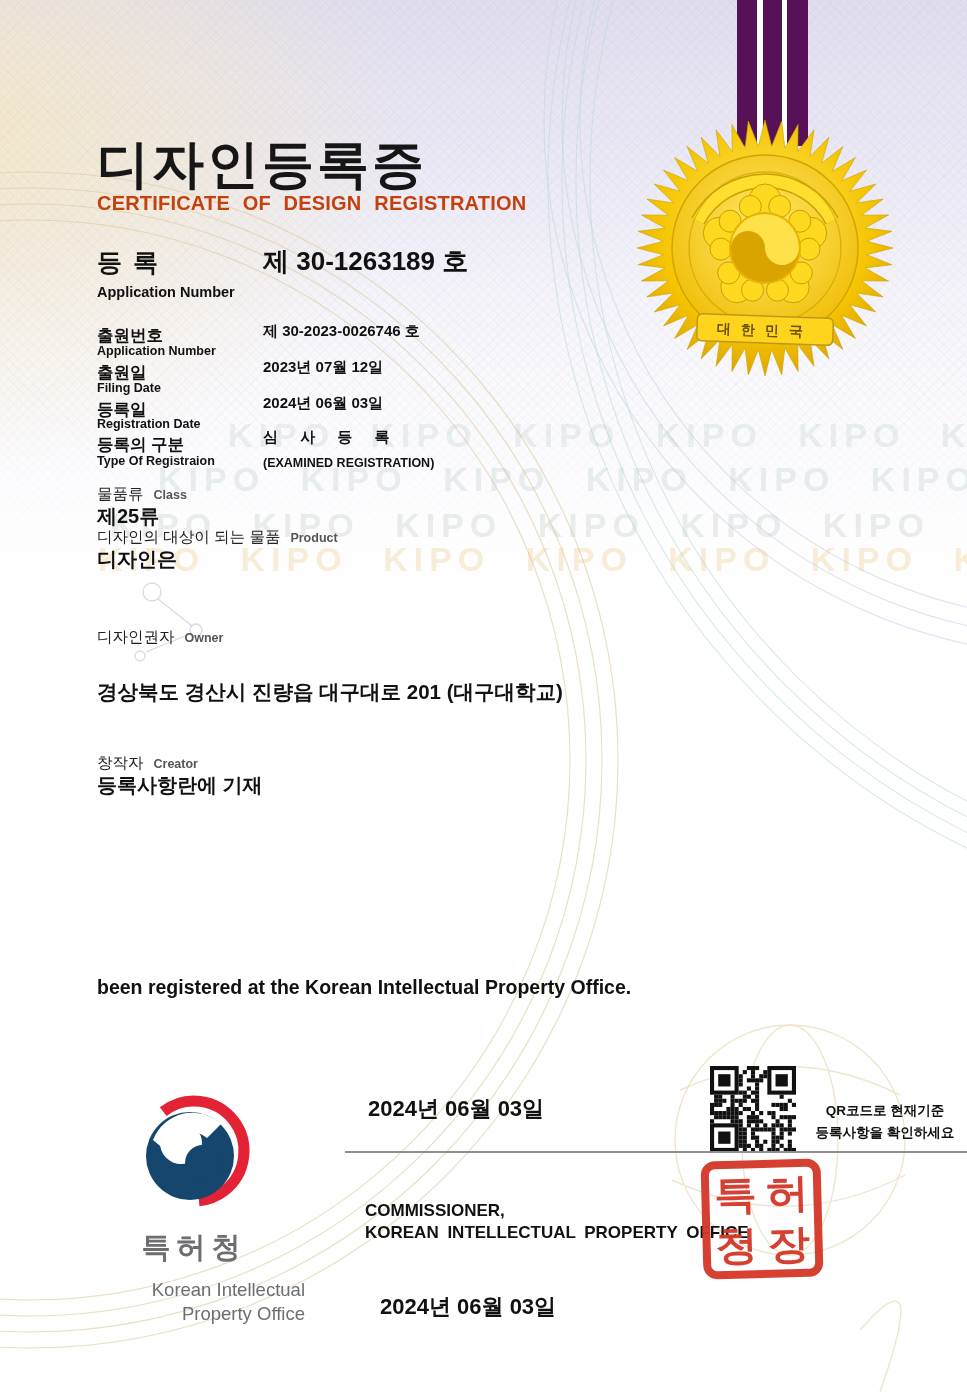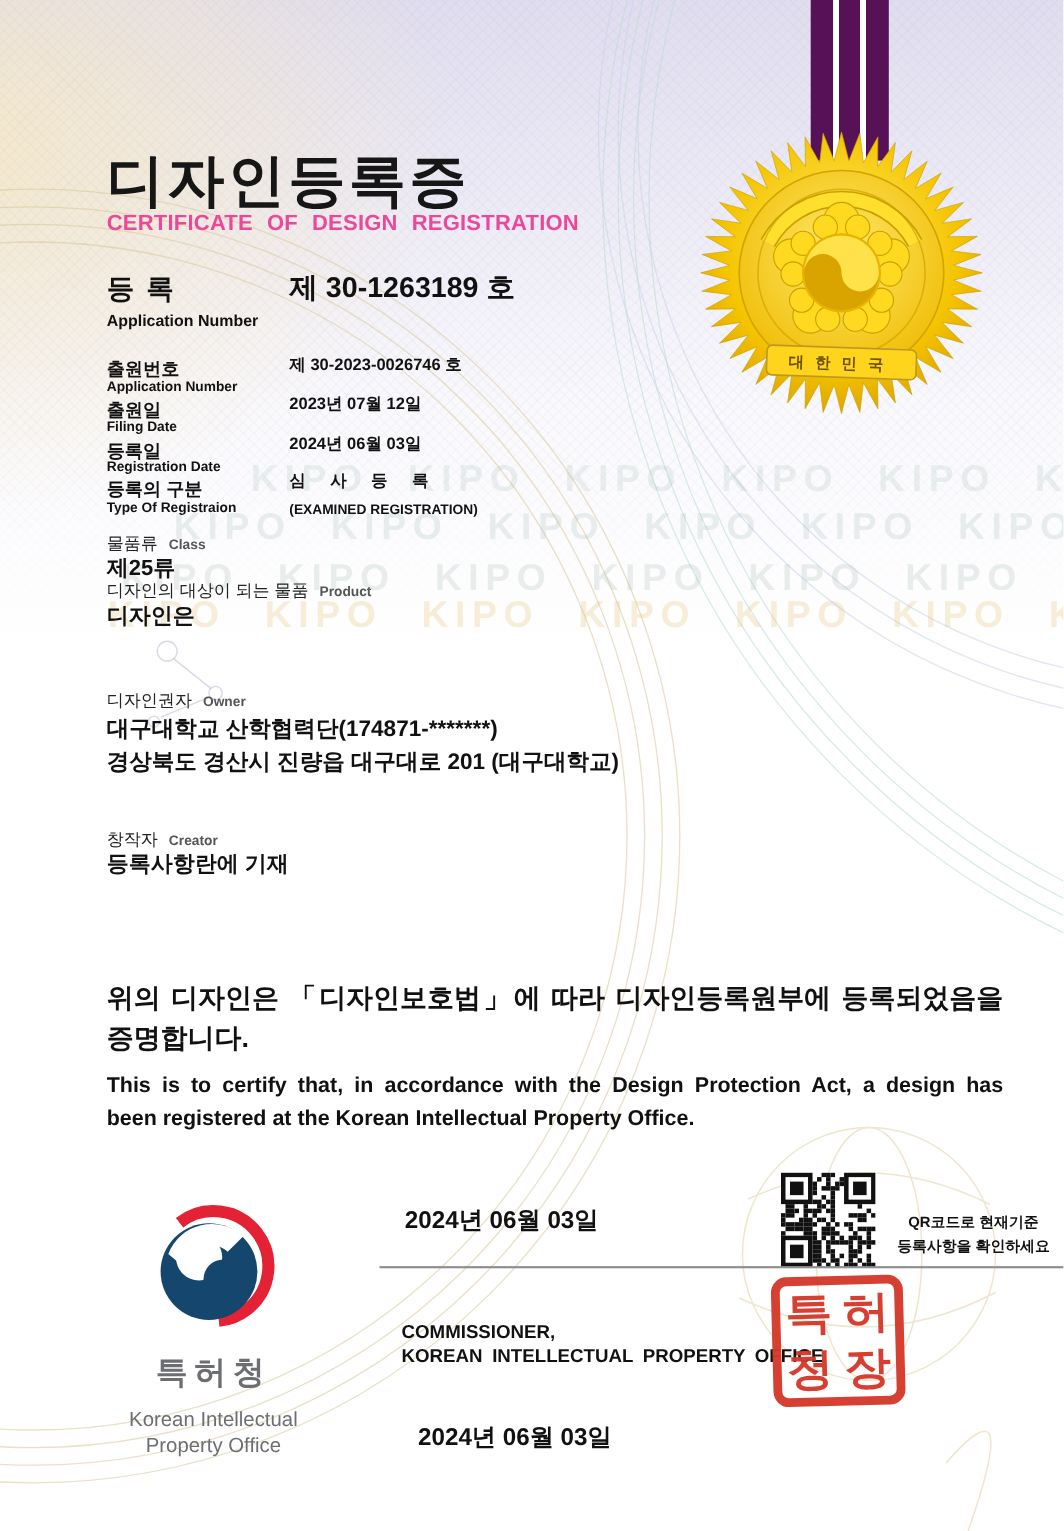--- a/index.html
+++ b/index.html
@@ -27,21 +27,21 @@
   
   .ribbon{
     left:737px;top:0;width:71px;height:146px;
     background:linear-gradient(to right,
       var(--purple) 0 20px,#fff 20px 26px,
       var(--purple) 26px 45px,#fff 45px 50px,
       var(--purple) 50px 71px);
   }
   
   .title-ko{font-size:52px;font-weight:800;letter-spacing:3px;color:#161616;}
-  .title-en{font-size:20px;font-weight:800;word-spacing:7px;letter-spacing:.2px;color:#ec4899;}
+  .title-en{font-size:20px;font-weight:800;word-spacing:7px;letter-spacing:.2px;color:#c2410c;}
   .lab-big{font-size:25px;font-weight:800;letter-spacing:2px;}
   .lab{font-size:16.5px;font-weight:700;}
   .lab-sub{font-size:12.5px;font-weight:700;}
   .val-big{font-size:26px;font-weight:800;}
   .val{font-size:15px;font-weight:800;}
   .val-spaced{word-spacing:18px;}
   .sec-lab{font-size:15.5px;font-weight:500;color:#222;}
   .sec-lab .en{font-size:12.5px;font-weight:600;color:#555;margin-left:10px;}
   .sec-val{font-size:20px;font-weight:800;}
   .stmt-ko{width:815px;font-size:24.5px;font-weight:800;line-height:1.5;}
@@ -57,21 +57,21 @@
     left:702px;top:1160px;width:104px;height:102px;
     border:8px solid var(--seal-red);border-radius:14px;
     transform:rotate(-1.5deg);opacity:.96;
     display:grid;grid-template-columns:1fr 1fr;align-items:center;justify-items:center;
     color:var(--seal-red);
   }
   .seal span{font-size:38px;font-weight:800;transform:scale(1.12,1.05);line-height:1;}
   
   .logo-ko{left:108px;top:1228px;width:172px;text-align:center;font-size:29px;font-weight:600;
            letter-spacing:6px;color:#6d6e71;}
-  .logo-en{left:83px;top:1278px;width:222px;text-align:center;font-size:18.5px;color:#6d6e71;line-height:1.3;}
+  .logo-en{left:83px;top:1278px;width:222px;text-align:right;font-size:18.5px;color:#6d6e71;line-height:1.3;}
 </style>
 </head>
 <body>
 
 <div class="page">
 
   <div class="abs bg-top"></div>
   <div class="abs bg-diamonds"></div>
 
   <svg class="abs" style="left:0;top:0" width="967" height="1392" viewBox="0 0 967 1392">
@@ -187,34 +187,28 @@
   </div>
   <div class="abs sec-val" style="left:97px;top:503px">제25류</div>
   <div class="abs sec-lab" style="left:97px;top:527px">
     <span>디자인의 대상이 되는 물품</span><span class="en">Product</span>
   </div>
   <div class="abs sec-val" style="left:97px;top:546px">디자인은</div>
 
   <div class="abs sec-lab" style="left:97px;top:627px">
     <span>디자인권자</span><span class="en">Owner</span>
   </div>
-  <div class="abs" style="left:97px;top:648px;font-size:20.5px;font-weight:800">대구대학교 산학협력단(174871-*******)</div>
   <div class="abs" style="left:97px;top:678px;font-size:20.5px;font-weight:800">경상북도 경산시 진량읍 대구대로 201 (대구대학교)</div>
 
   <div class="abs sec-lab" style="left:97px;top:753px">
     <span>창작자</span><span class="en">Creator</span>
   </div>
   <div class="abs sec-val" style="left:97px;top:772px">등록사항란에 기재</div>
 
-  <div class="abs stmt-ko" style="left:97px;top:890px">
-    <div class="just">위의 디자인은 「디자인보호법」에 따라 디자인등록원부에 등록되었음을</div>
-    <div>증명합니다.</div>
-  </div>
   <div class="abs stmt-en" style="left:97px;top:972px">
-    <div class="just">This is to certify that, in accordance with the Design Protection Act, a design has</div>
     <div>been registered at the Korean Intellectual Property Office.</div>
   </div>
 
   <div class="abs date" style="left:368px;top:1094px">2024년 06월 03일</div>
 
   <svg class="abs" style="left:710px;top:1066px" width="86" height="86" viewBox="0 0 84 84">
     <rect width="84" height="84" fill="#fff"></rect>
     <g id="qr-modules" fill="#111">
         <rect x="36" y="0" width="4" height="4"></rect>
         <rect x="40" y="0" width="4" height="4"></rect>

